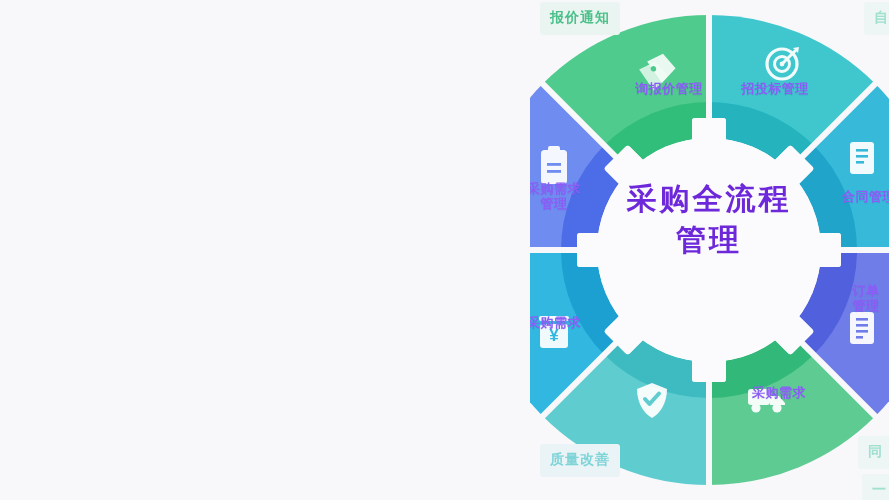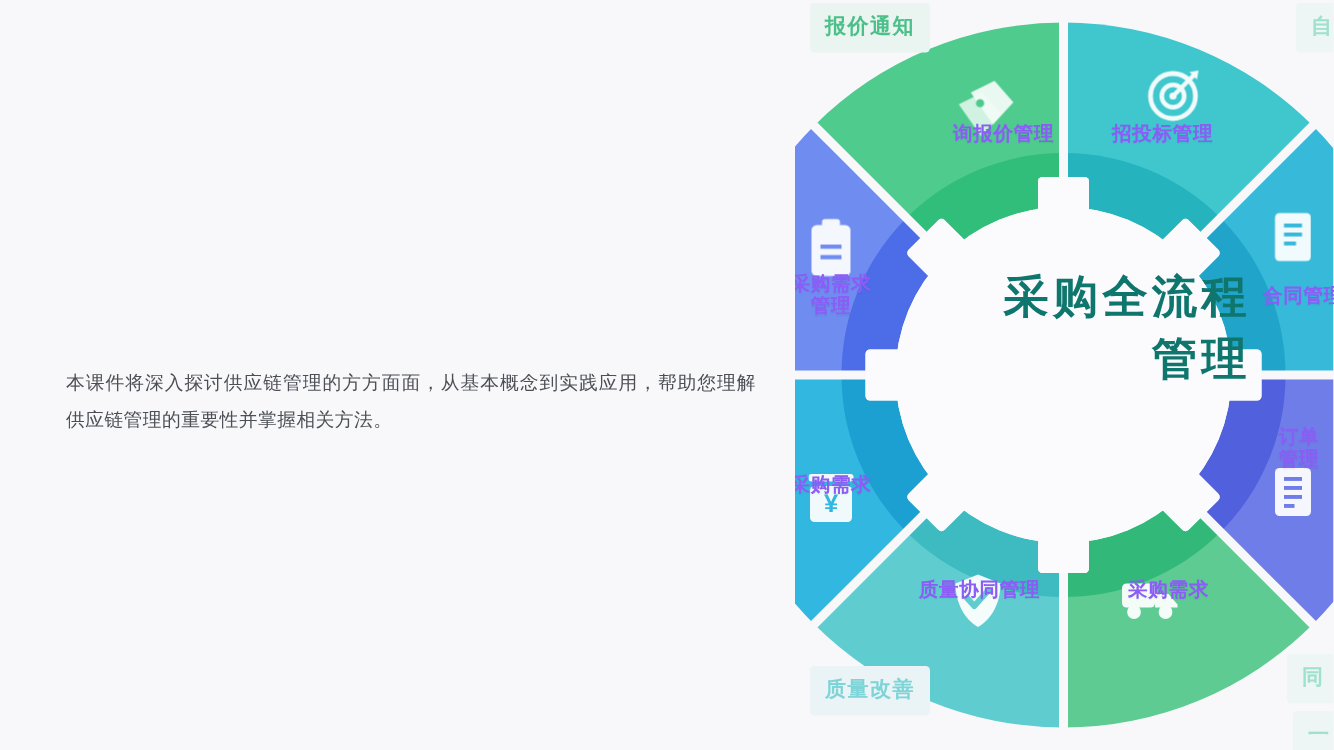--- a/index.html
+++ b/index.html
@@ -104,21 +104,20 @@
   #badge-quote-notice { left:540px; top:2px;   }
   #badge-quality-improve { left:540px; top:444px; }
   #badge-auto  { left:864px; top:2px;  }
   #badge-sync  { left:858px; top:436px;}
   #badge-unify { left:862px; top:474px;}
 </style>
 </head>
 <body style="background: rgb(248, 248, 251);">
 
 <div id="text-panel">
-  <div id="page-subtitle">本课件将深入探讨供应链管理的方方面面，从基本概念到实践应用，帮助您理解供应链管理的重要性并掌握相关方法。</div>
 </div>
 
 <div id="diagram-stage">
   <div id="wheel-wrap">
 
     <svg id="wheel" viewBox="0 0 430 536">
       <defs>
 
         <mask id="ring-mask">
           <rect x="0" y="0" width="430" height="536" fill="#fff"></rect>
@@ -251,26 +250,25 @@
         </g>
       </g>
     </svg>
 
     <div class="seg-label" style="left:118px;top:100px;width:114px;">询报价管理</div>
     <div class="seg-label" style="left:224px;top:100px;width:114px;">招投标管理</div>
     <div class="seg-label" style="left:330px;top:208px;width:90px;">合同管理</div>
     <div class="seg-label" style="left:332px;top:302px;width:80px;">订单
 管理</div>
     <div class="seg-label" style="left:228px;top:404px;width:114px;">采购需求</div>
-    <div class="seg-label" style="left:96px;top:404px;width:126px;">质量协同管理</div>
     <div class="seg-label" style="left:10px;top:334px;width:100px;">采购需求</div>
     <div class="seg-label" style="left:10px;top:200px;width:100px;">采购需求
 管理</div>
 
-    <div id="hub-text" style="color: #0f766e; text-align: right;">采购全流程
+    <div id="hub-text" style="color: #6d28d9;">采购全流程
 管理</div>
   </div>
 </div>
 
 <div class="badge green" id="badge-quote-notice">报价通知</div>
 <div class="badge teal" id="badge-quality-improve">质量改善</div>
 <div class="badge mint" id="badge-auto">自</div>
 <div class="badge mint" id="badge-sync">同</div>
 <div class="badge mint" id="badge-unify">一</div>
 

